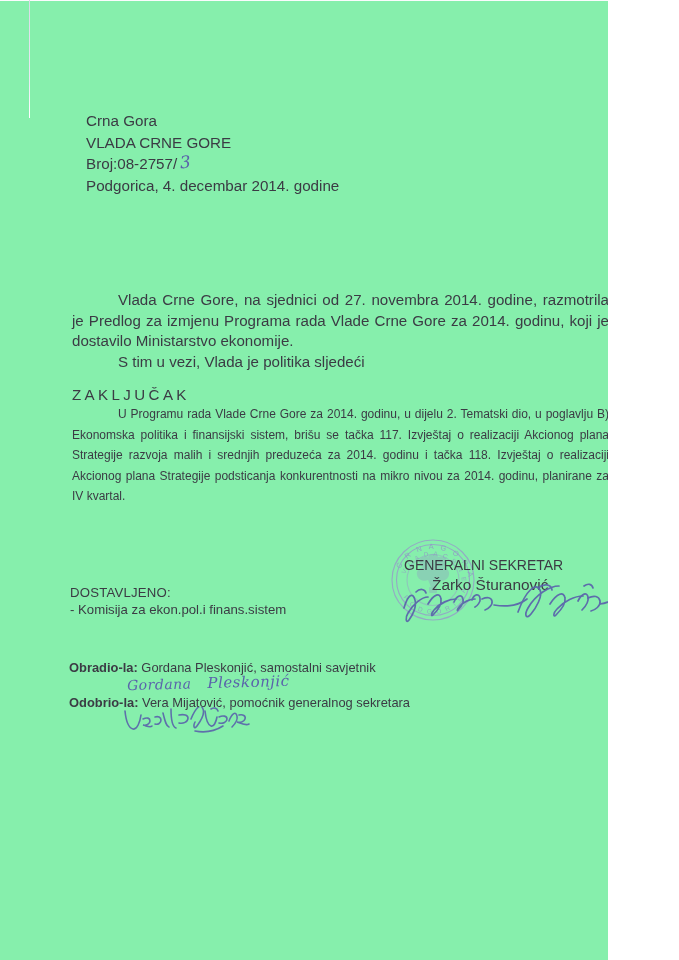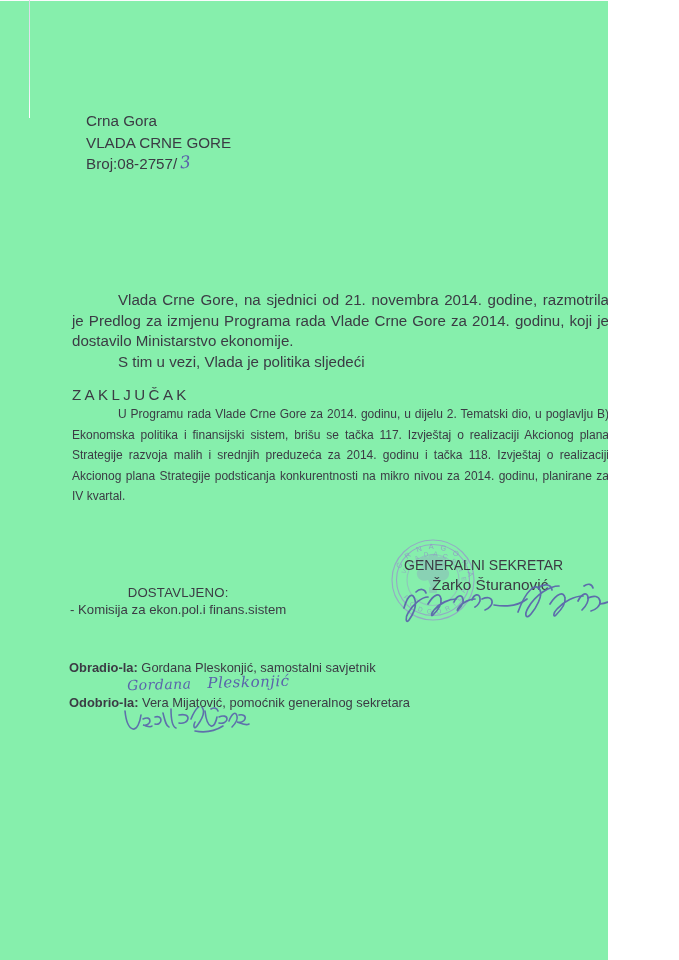--- a/index.html
+++ b/index.html
@@ -126,21 +126,21 @@
   }
 
   
   .dostavljeno {
     position: absolute;
     left: 70px;
     top: 584px;
     font-size: 13.2px;
     line-height: 17.4px;
   }
-  .dostavljeno .dst-title { letter-spacing: .2px; text-align: center; }
+  .dostavljeno .dst-title { letter-spacing: .2px; }
 
   
   .approvals {
     position: absolute;
     left: 69px;
     top: 660px;
     font-size: 12.9px;
   }
   .appr-row { position: relative; height: 35px; }
   .appr-row .lbl { font-weight: bold; }
@@ -172,24 +172,25 @@
 
 <div class="page">
 
   <div class="scan-edge-top"></div>
   <div class="scan-edge-left"></div>
 
   <div class="header">
     <div>Crna Gora</div>
     <div>VLADA CRNE GORE</div>
     <div class="broj-line"><span>Broj:08-2757/</span><span class="broj-hand">3</span></div>
+    <div>Podgorica, 4. decembar 2014. godine</div>
   </div>
 
   <div class="body-block">
-    <p class="para">Vlada Crne Gore, na sjednici od 21. novembra 2014. godine, razmotrila je Predlog za izmjenu Programa rada Vlade Crne Gore za 2014. godinu, koji je dostavilo Ministarstvo ekonomije.</p>
+    <p class="para">Vlada Crne Gore, na sjednici od 27. novembra 2014. godine, razmotrila je Predlog za izmjenu Programa rada Vlade Crne Gore za 2014. godinu, koji je dostavilo Ministarstvo ekonomije.</p>
     <p class="para p2">S tim u vezi, Vlada je politika sljedeći</p>
   </div>
 
   <div class="zakljucak">ZAKLJUČAK</div>
   <div class="body-block-2">
     <p class="para">U Programu rada Vlade Crne Gore za 2014. godinu, u dijelu 2. Tematski dio, u poglavlju B) Ekonomska politika i finansijski sistem, brišu se tačka 117. Izvještaj o realizaciji Akcionog plana Strategije razvoja malih i srednjih preduzeća za 2014. godinu i tačka 118. Izvještaj o realizaciji Akcionog plana Strategije podsticanja konkurentnosti na mikro nivou za 2014. godinu, planirane za IV kvartal.</p>
   </div>
 
   <div class="seal-wrap">
     <svg width="100" height="98" viewBox="0 0 100 98" aria-hidden="true">

